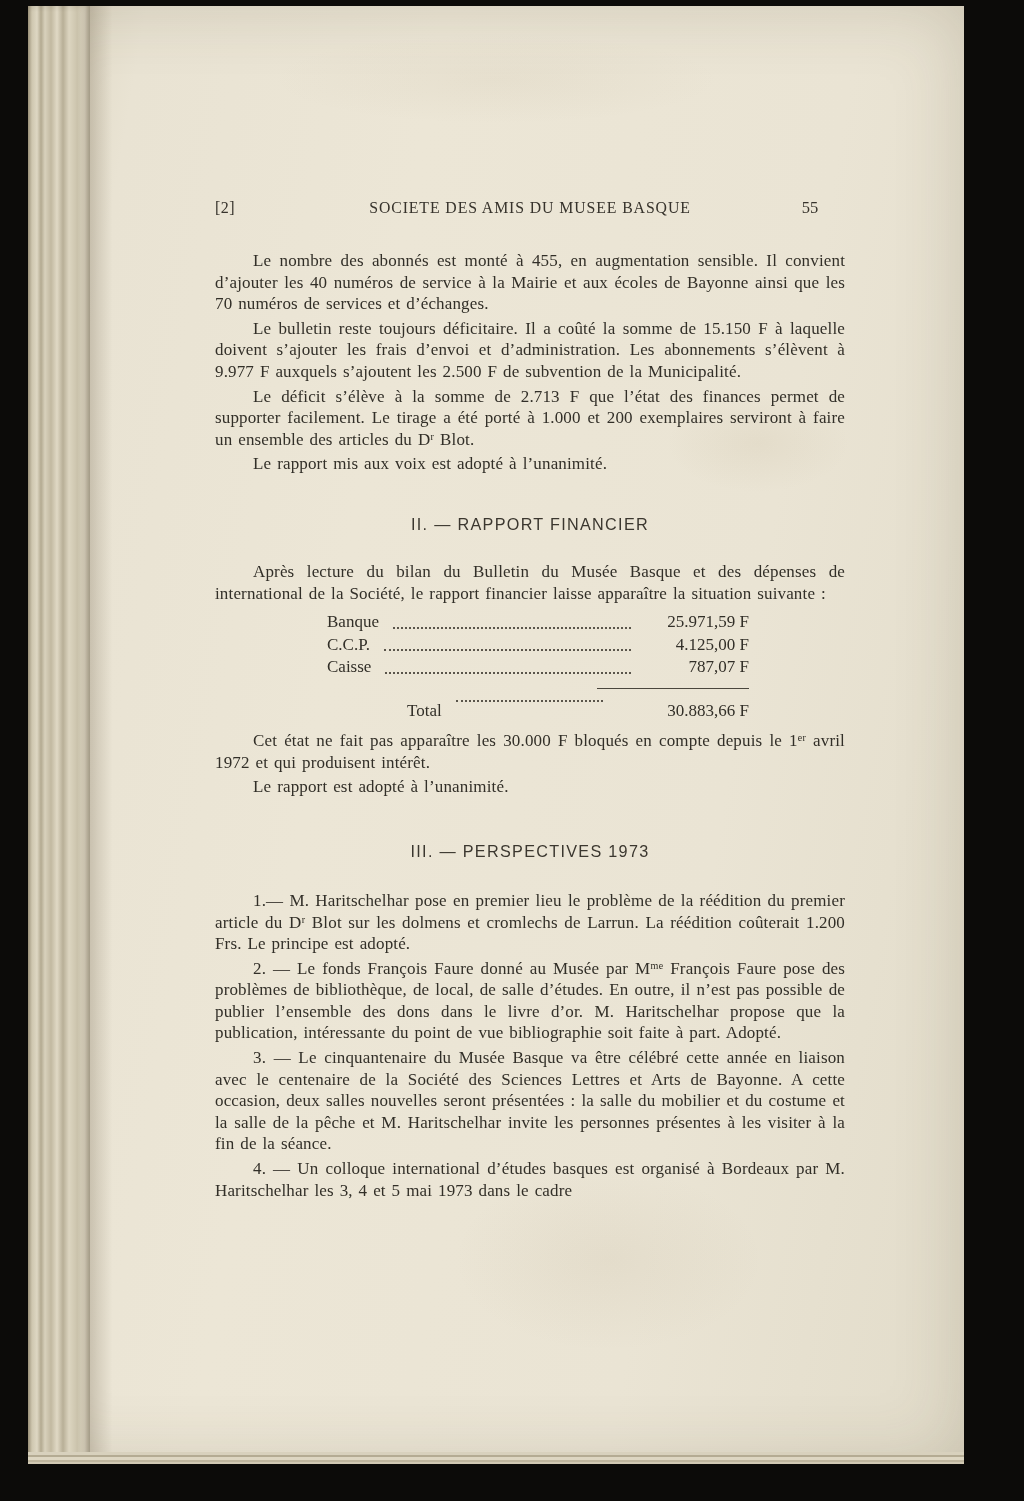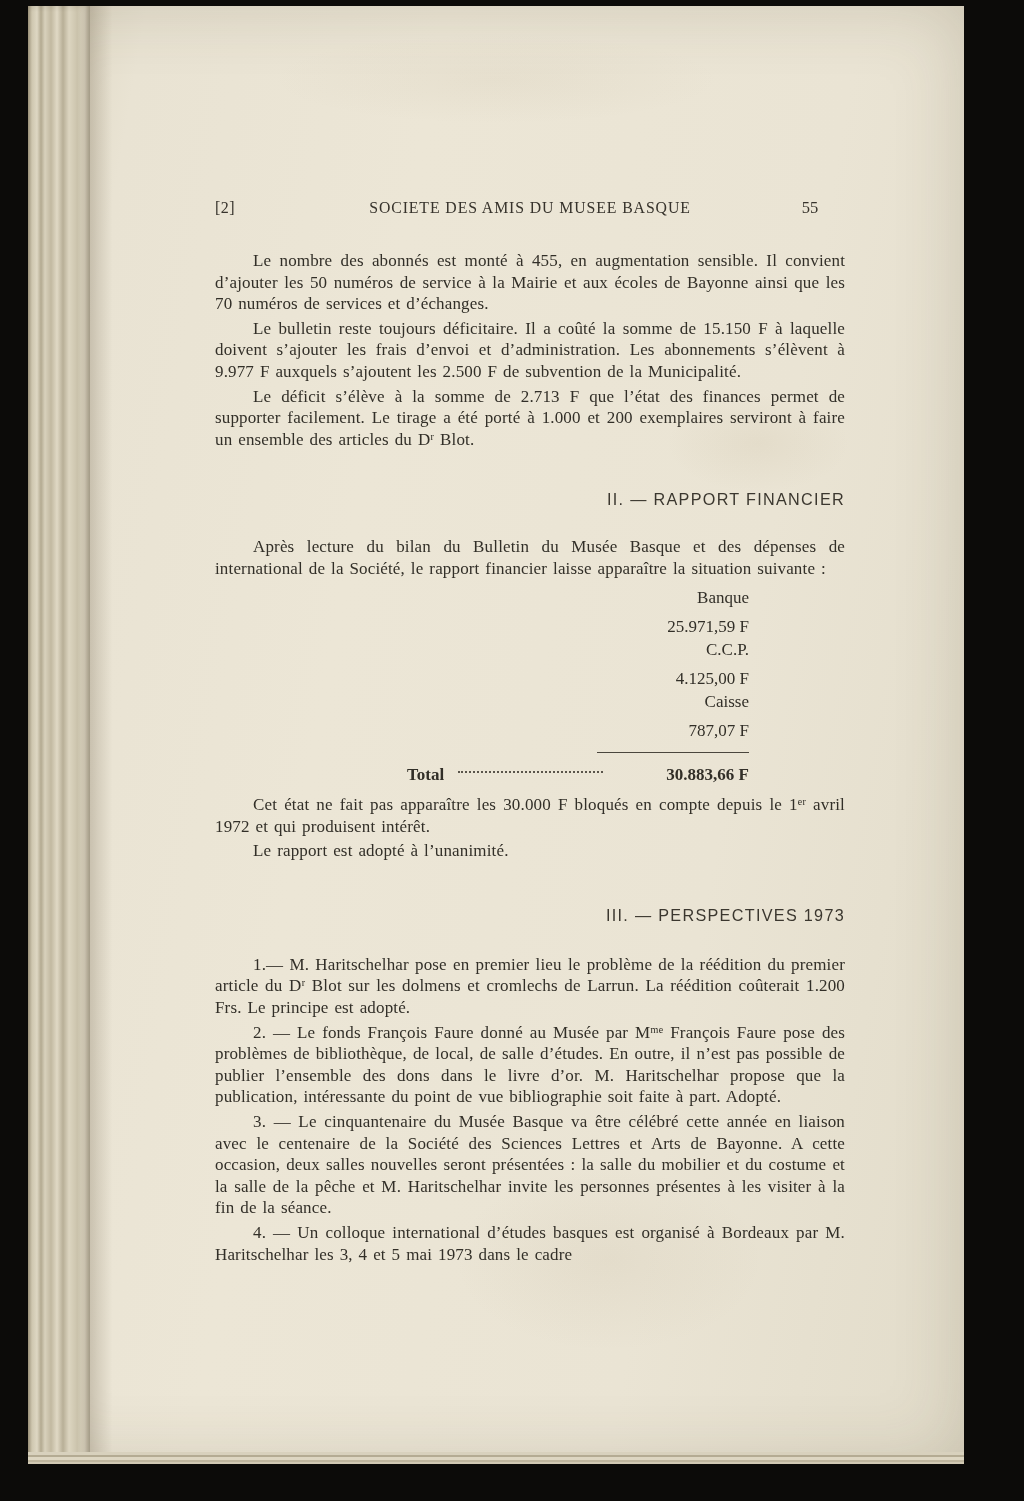--- a/index.html
+++ b/index.html
@@ -93,82 +93,81 @@
     text-indent: 38px;
     margin: 0 0 3px 0;
     word-spacing: 1.5px;
     letter-spacing: 0.15px;
   }
   .section-heading {
     font-family: "Liberation Sans", "DejaVu Sans", sans-serif;
     font-weight: 400;
     font-size: 16.2px;
     letter-spacing: 1.3px;
-    text-align: right;
+    text-align: center;
     color: #3b372f;
     margin: 40px 0 27px 0;
   }
   .section-heading.third {
     margin: 44px 0 29px 0;
   }
   .fin-table {
     width: 422px;
     margin: 7px 0 8px 112px;
     font-size: 17px;
   }
   .fin-row {
     display: flex;
     align-items: flex-end;
     line-height: 22.5px;
-    flex-direction: column;
   }
   .fin-label { white-space: nowrap; }
   .leader {
     flex: 1;
     border-bottom: 2px dotted #5a554b;
     margin: 0 12px 5px 14px;
   }
   .fin-value {
     white-space: nowrap;
     width: 106px;
     text-align: right;
   }
   .total-rule {
     width: 152px;
     border-top: 1.5px solid #4a463d;
     margin: 9px 0 11px auto;
   }
   .total-row {
     display: flex;
-    align-items: center;
+    align-items: flex-start;
     padding-left: 80px;
     line-height: 22.5px;
-    font-weight: bold;
   }
   .total-row .leader { margin-right: 40px; }
 </style>
 </head>
 <body>
 
 <div class="scan-page">
   <div class="page-edges"></div>
   <div class="page-crease"></div>
   <div class="bottom-edges"></div>
 
   <main class="content">
 
     <header class="page-header">
       <span class="issue-no">[2]</span>
       <span class="running-title">SOCIETE DES AMIS DU MUSEE BASQUE</span>
       <span class="folio">55</span>
     </header>
 
-    <p class="para">Le nombre des abonnés est monté à 455, en augmentation sensible. Il convient d’ajouter les 50 numéros de service à la Mairie et aux écoles de Bayonne ainsi que les 70 numéros de services et d’échanges.</p>
+    <p class="para">Le nombre des abonnés est monté à 455, en augmentation sensible. Il convient d’ajouter les 40 numéros de service à la Mairie et aux écoles de Bayonne ainsi que les 70 numéros de services et d’échanges.</p>
     <p class="para">Le bulletin reste toujours déficitaire. Il a coûté la somme de 15.150 F à laquelle doivent s’ajouter les frais d’envoi et d’administration. Les abonnements s’élèvent à 9.977 F auxquels s’ajoutent les 2.500 F de subvention de la Municipalité.</p>
     <p class="para">Le déficit s’élève à la somme de 2.713 F que l’état des finances permet de supporter facilement. Le tirage a été porté à 1.000 et 200 exemplaires serviront à faire un ensemble des articles du Dʳ Blot.</p>
+    <p class="para">Le rapport mis aux voix est adopté à l’unanimité.</p>
 
     <h2 class="section-heading">II. — RAPPORT FINANCIER</h2>
 
     <p class="para">Après lecture du bilan du Bulletin du Musée Basque et des dépenses de international de la Société, le rapport financier laisse apparaître la situation suivante :</p>
 
     <div class="fin-table">
       <div class="fin-row">
         <span class="fin-label">Banque</span>
         <span class="leader"></span>
         <span class="fin-value">25.971,59 F</span>

